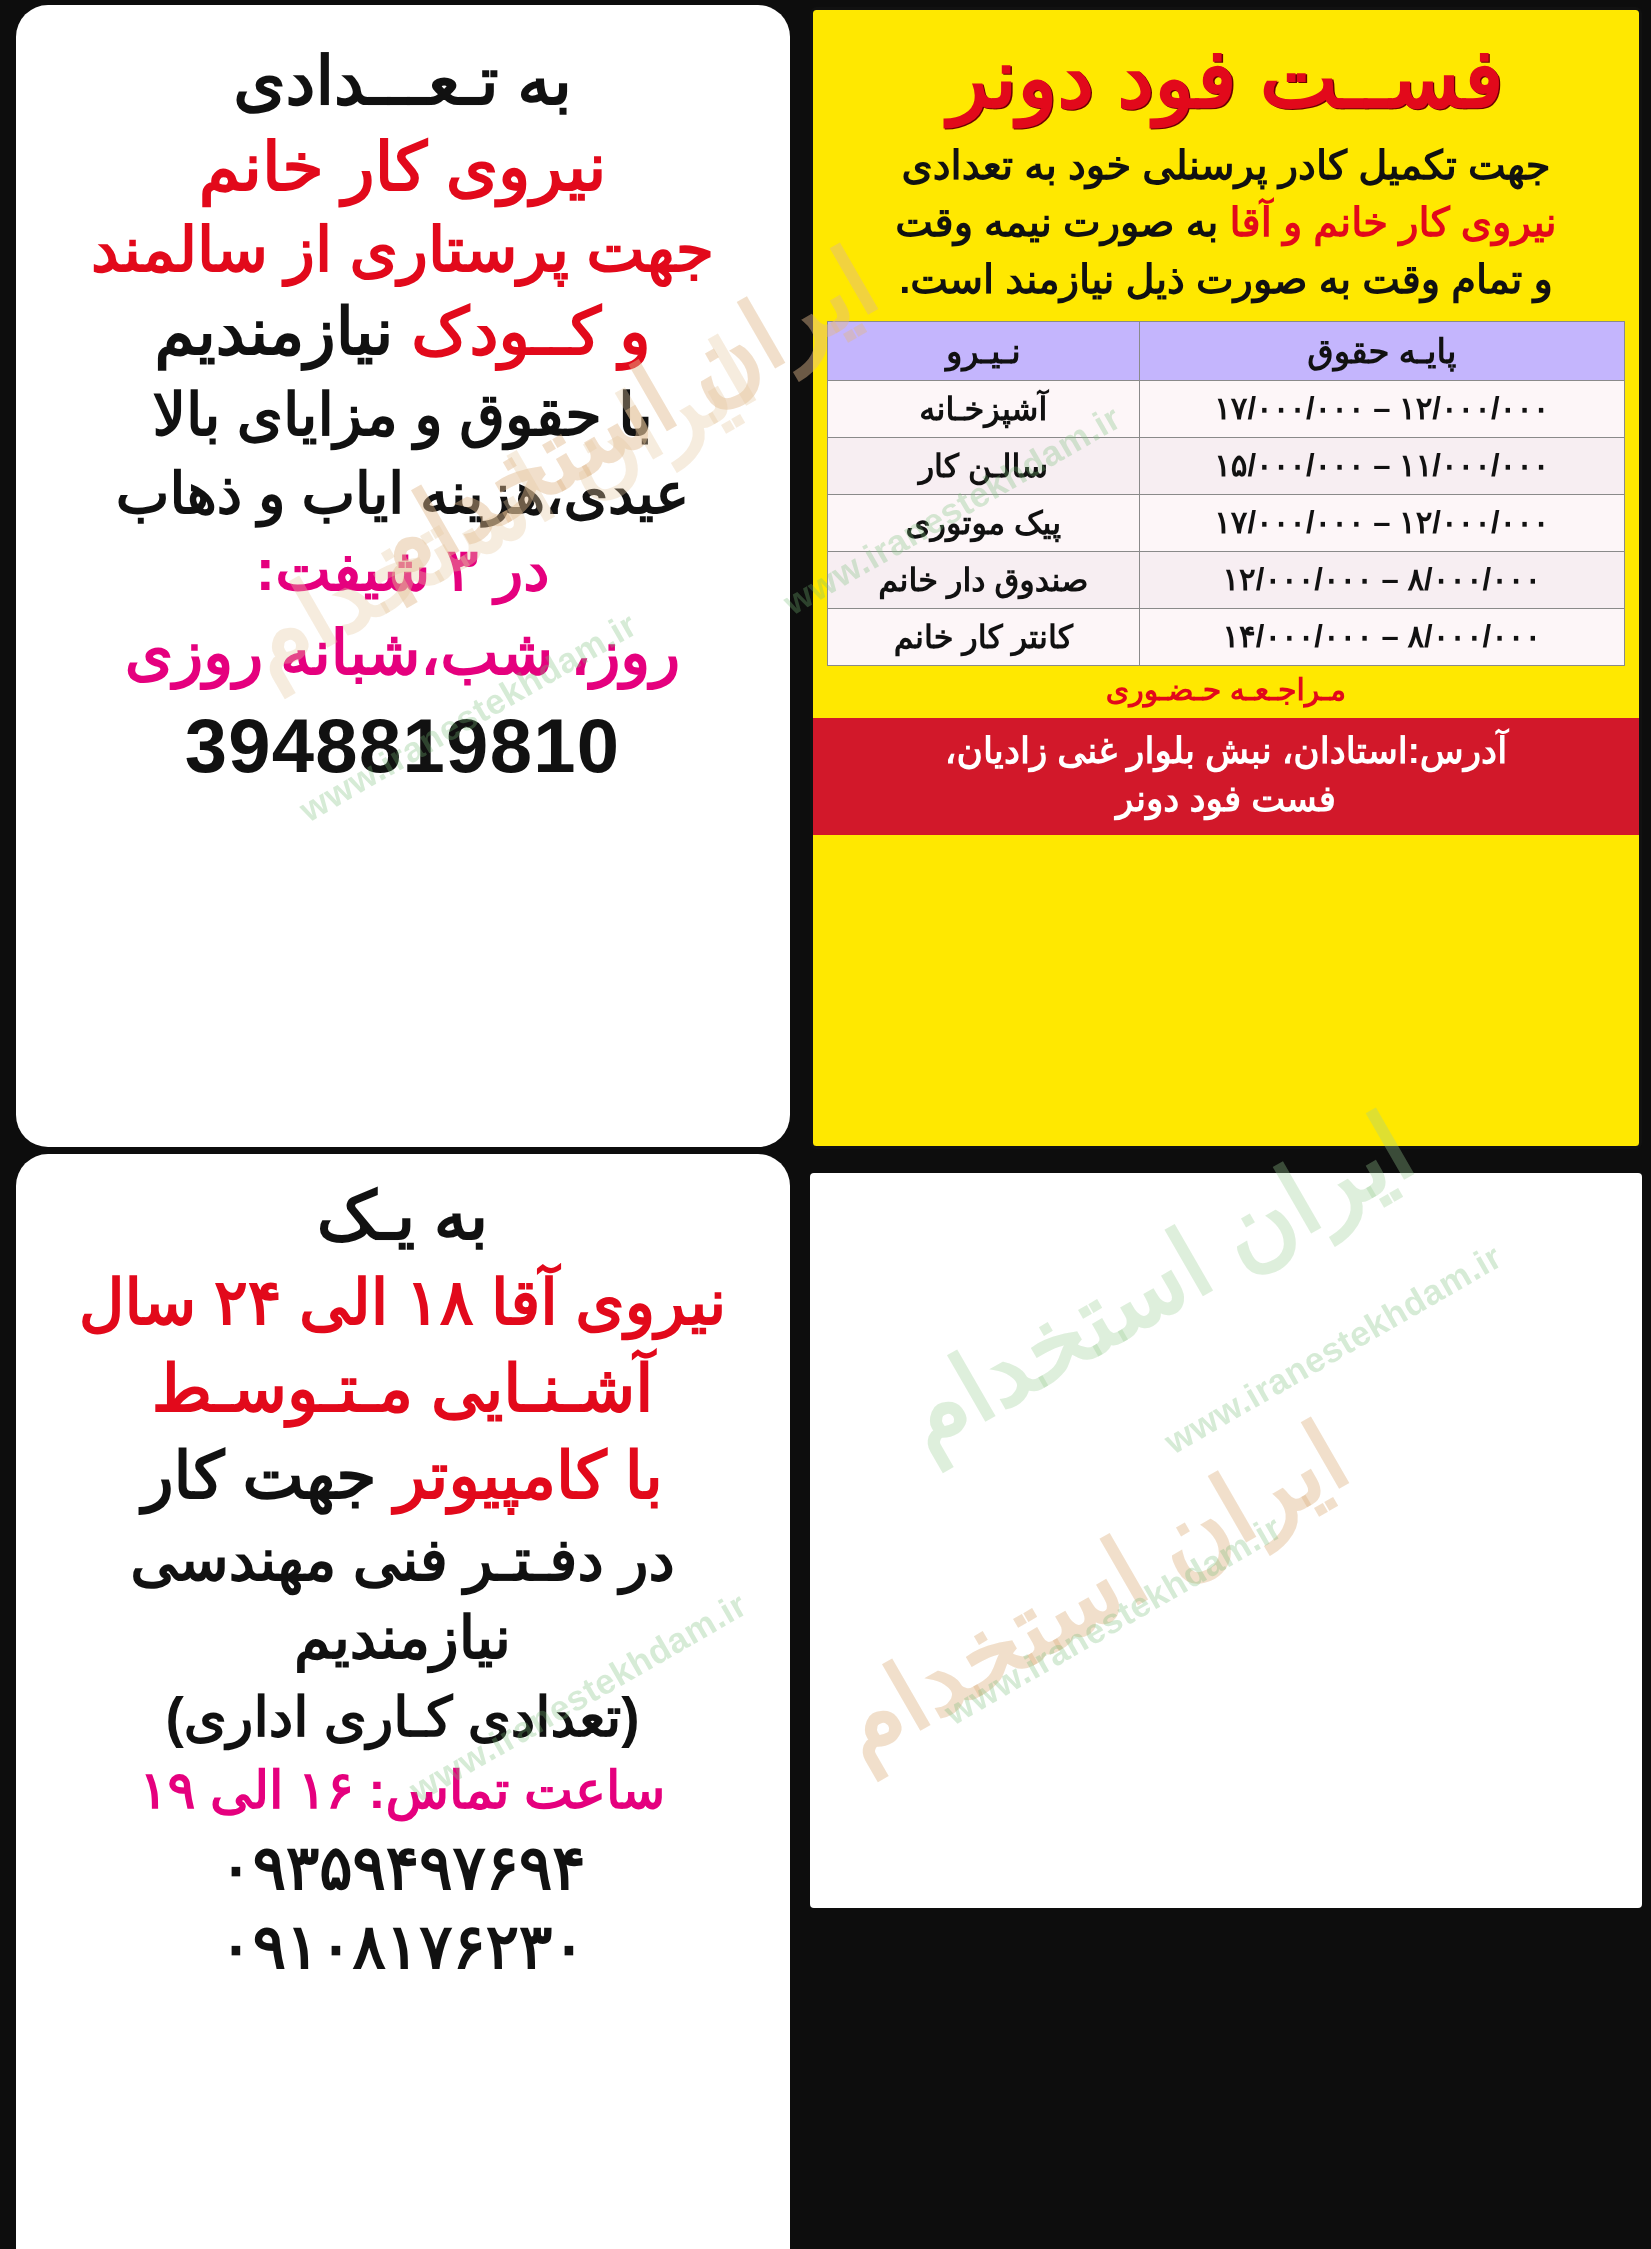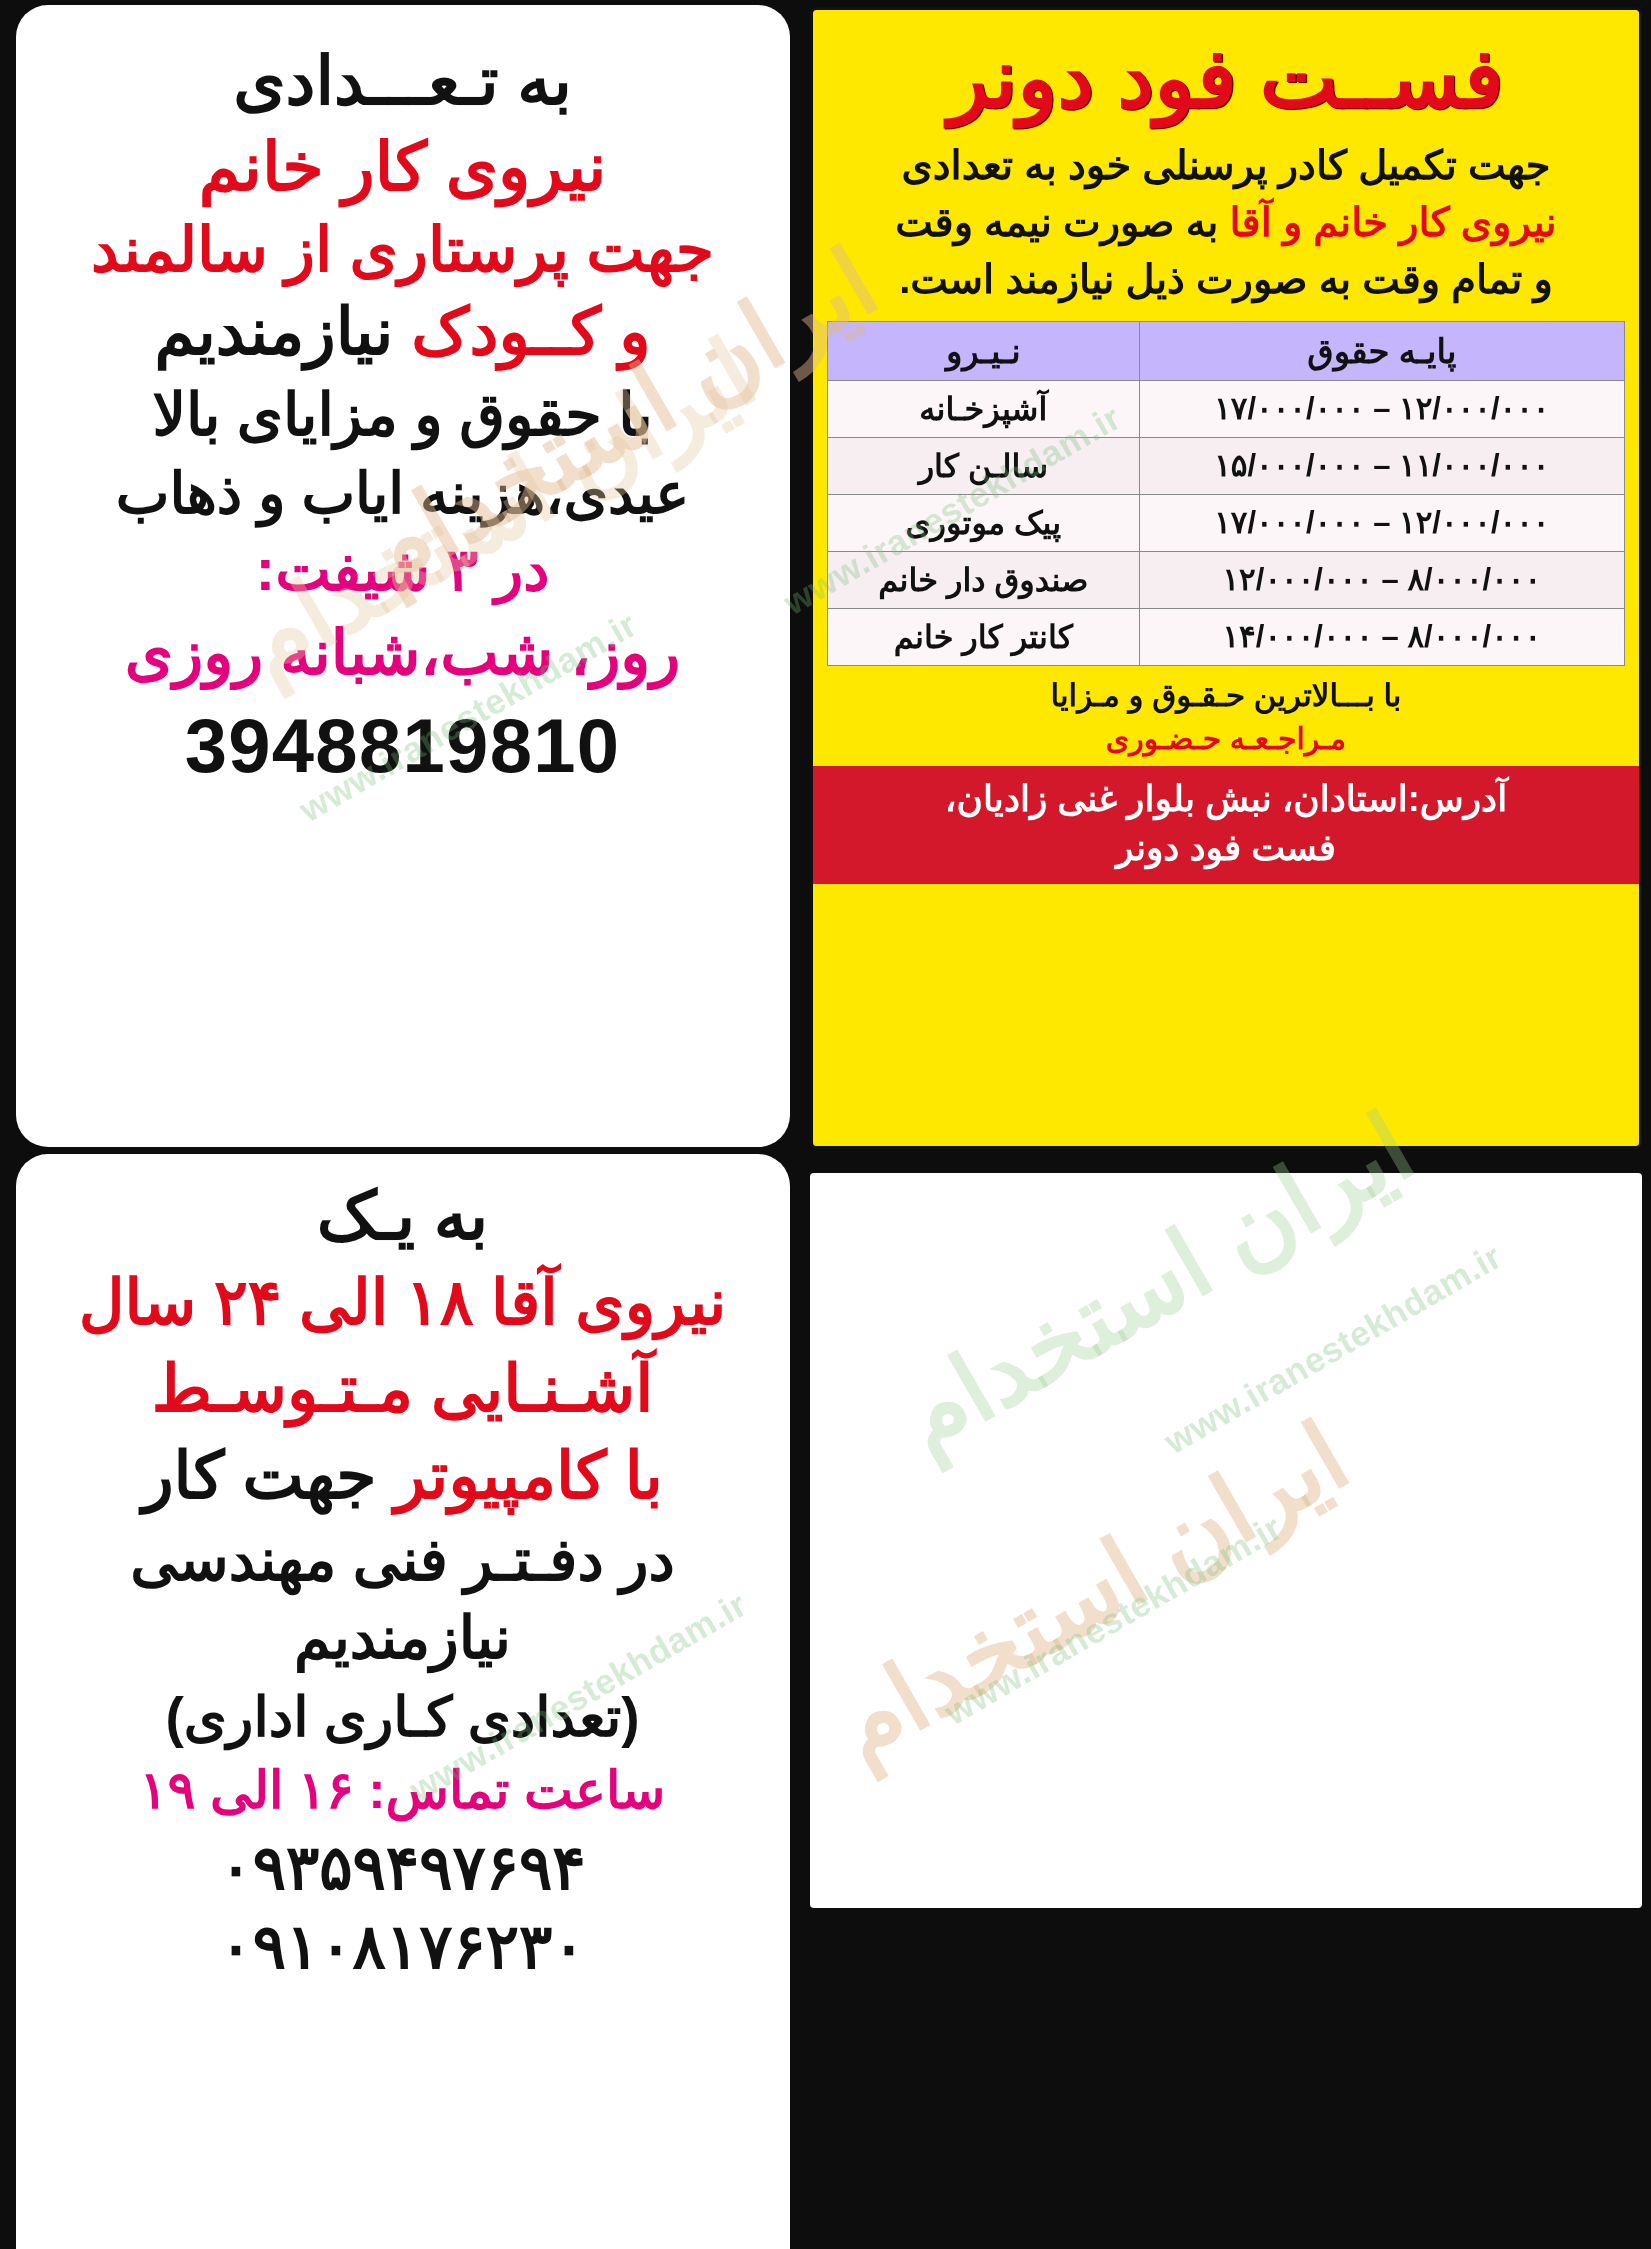--- a/index.html
+++ b/index.html
@@ -235,21 +235,20 @@
             <td class="amount">۸/۰۰۰/۰۰۰ – ۱۲/۰۰۰/۰۰۰</td>
             <td>صندوق دار خانم</td>
           </tr>
           <tr>
             <td class="amount">۸/۰۰۰/۰۰۰ – ۱۴/۰۰۰/۰۰۰</td>
             <td>کانتر کار  خانم</td>
           </tr>
         </tbody>
       </table>
 
-      <div class="doner-note">با بـــالاترین حـقـوق و مـزایا</div>
       <div class="doner-note2">مـراجـعـه حـضـوری</div>
 
       <div class="addr-bar">
         <div>آدرس:استادان، نبش بلوار غنی زادیان،</div>
         <div>فست فود دونر</div>
       </div>
     </div>
   </div>
 
   <div class="card" id="ad-blank"></div>

